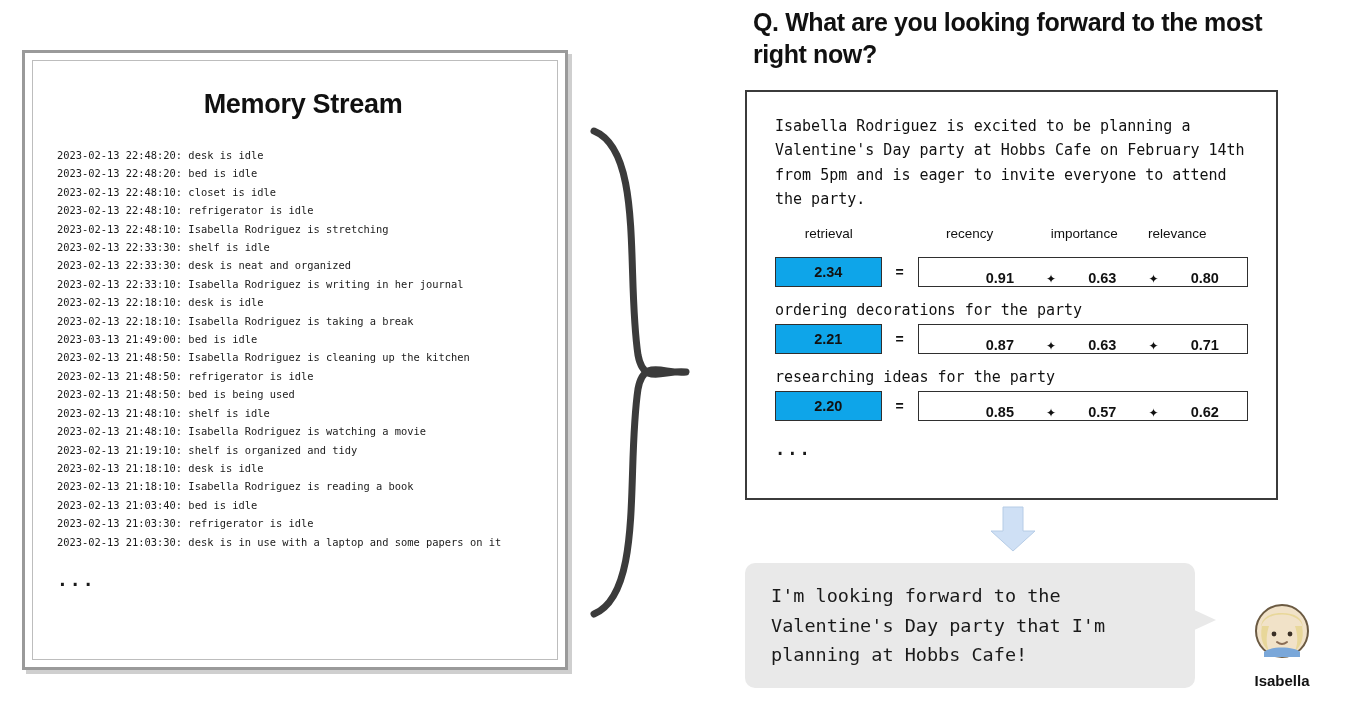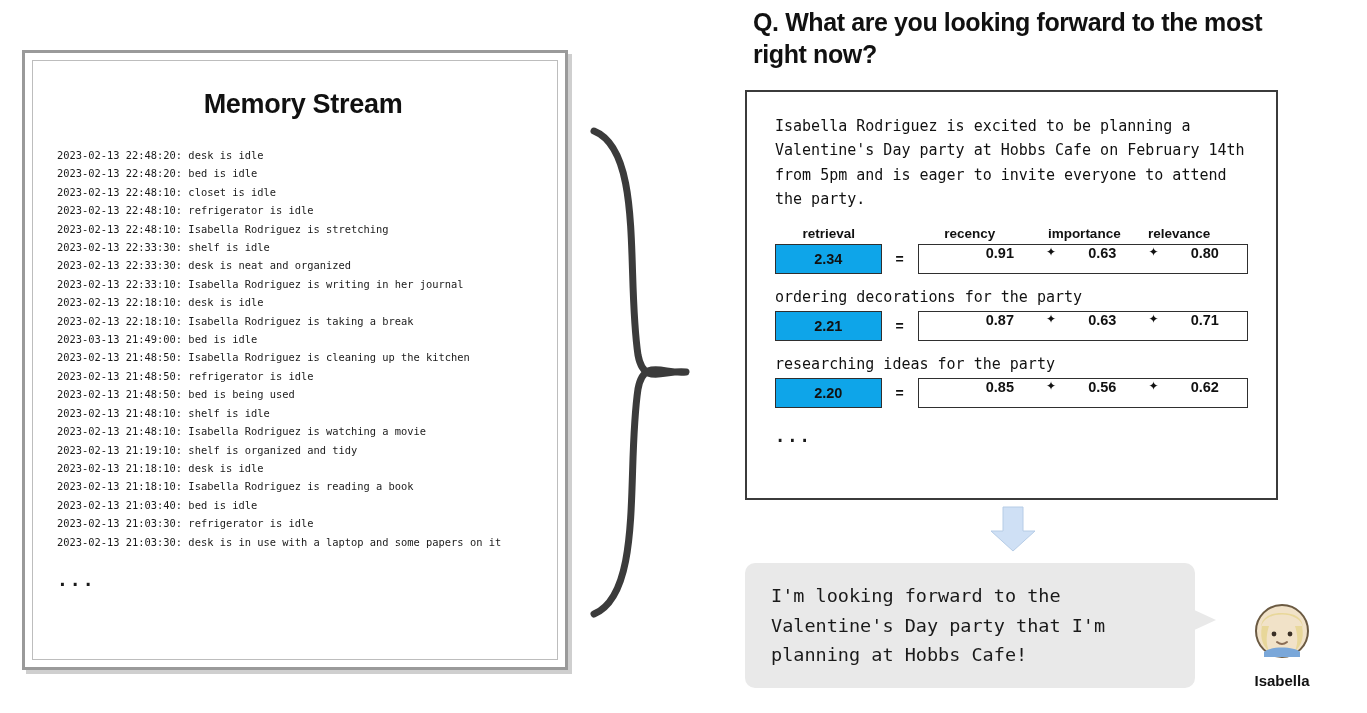--- a/index.html
+++ b/index.html
@@ -101,23 +101,23 @@
     font-family: "DejaVu Sans Mono", monospace;
     font-size: 15px;
     line-height: 1.63;
     color: #111111;
     margin-bottom: 14px;
   }
   .col-headers {
     display: flex;
     align-items: flex-end;
     font-size: 13.5px;
-    font-weight: bold;
-    color: #111111;
-    margin-bottom: 3px;
+    font-weight: normal;
+    color: #111111;
+    margin-bottom: 16px;
   }
   .hdr-retrieval { width: 118px; text-align: center; }
   .hdr-gap { width: 40px; }
   .hdr-recency { width: 112px; text-align: center; }
   .hdr-importance { width: 140px; text-align: center; }
   .hdr-relevance { width: 110px; text-align: left; }
 
   .score-row {
     display: flex;
     align-items: center;
@@ -142,21 +142,21 @@
     font-size: 14px;
     font-weight: bold;
     color: #111111;
   }
   .factor-box {
     width: 362px;
     height: 30px;
     border: 1.6px solid #2f2f2f;
     background: #ffffff;
     display: flex;
-    align-items: flex-start;
+    align-items: flex-end;
     box-sizing: border-box;
     padding-left: 39px;
   }
   .factor {
     flex: 1;
     text-align: center;
     font-size: 14.5px;
     font-weight: bold;
     color: #111111;
   }
@@ -312,21 +312,21 @@
           <div class="factor">0.71</div>
         </div>
       </div>
       <div class="mem-label">researching ideas for the party</div>
       <div class="score-row">
         <div class="score-box">2.20</div>
         <div class="eq">=</div>
         <div class="factor-box">
           <div class="factor">0.85</div>
           <div class="plus">✦</div>
-          <div class="factor">0.56</div>
+          <div class="factor">0.57</div>
           <div class="plus">✦</div>
           <div class="factor">0.62</div>
         </div>
       </div>
     </div>
 
   <div id="retrieval-ellipsis">...</div>
 </div>
 
 <svg id="down-arrow" viewBox="0 0 46 48">

